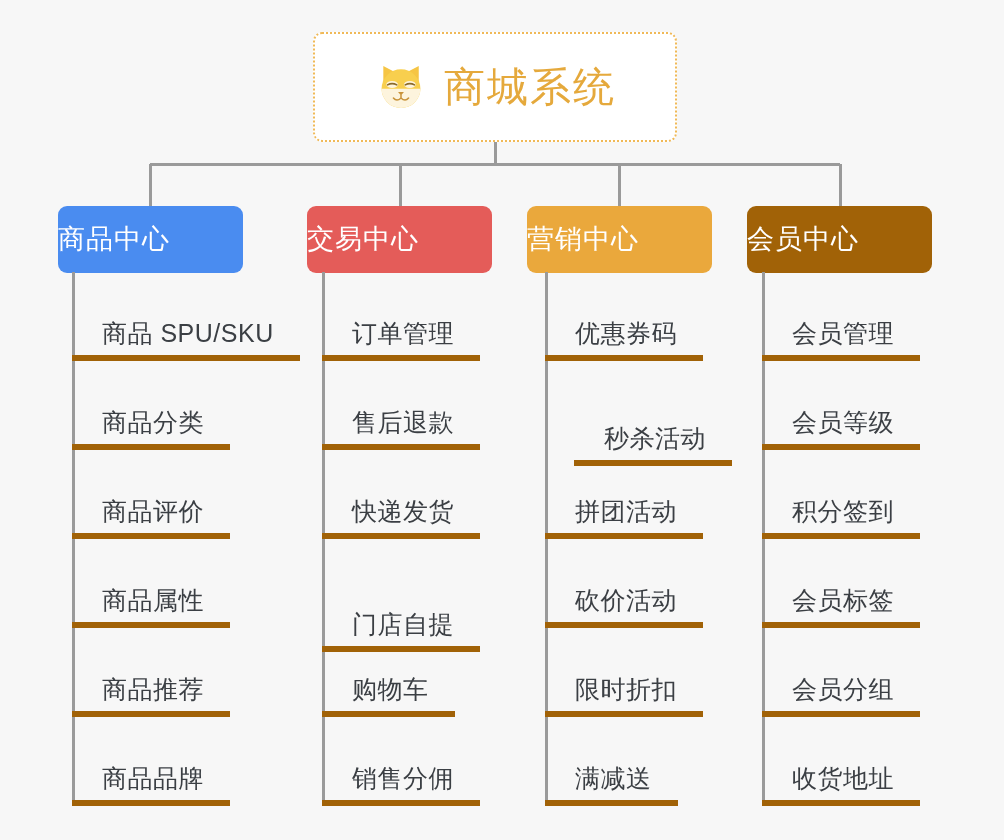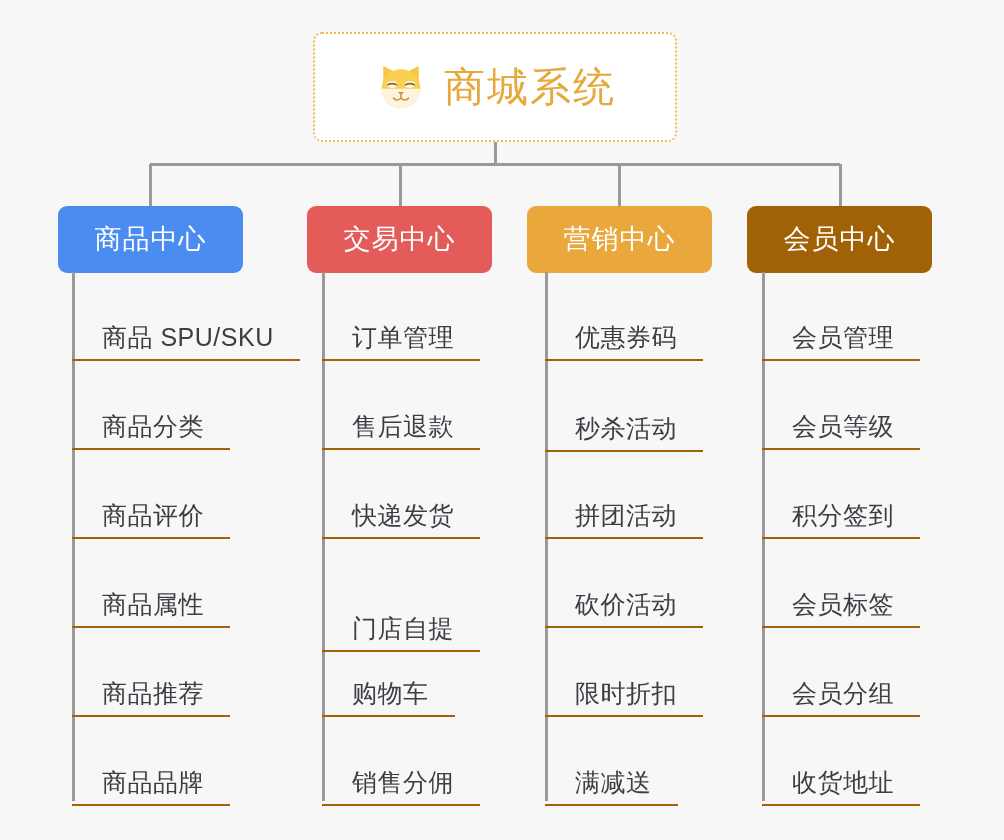--- a/index.html
+++ b/index.html
@@ -62,21 +62,21 @@
   }
 
   
   .category-box {
     position: absolute;
     height: 67px;
     box-sizing: border-box;
     border-radius: 9px;
     display: flex;
     align-items: center;
-    justify-content: center;
+    justify-content: flex-start;
   }
   .category-box .category-label {
     color: #ffffff;
     font-size: 27px;
     line-height: 1;
     letter-spacing: 1px;
     white-space: nowrap;
   }
 
   
@@ -93,21 +93,21 @@
   }
   .leaf-item {
     position: absolute;
     left: 0;
     height: 89px;
     display: flex;
     align-items: flex-end;
     box-sizing: border-box;
   }
   .leaf-item .leaf-underline {
-    border-bottom: 2px solid #a16207;
+    border-bottom: 6px solid #a16207;
     padding: 0 0 7px 30px;
     display: inline-block;
   }
   .leaf-item .leaf-label {
     font-size: 25px;
     line-height: 1.15;
     color: #3b3f44;
     white-space: nowrap;
     letter-spacing: 0.5px;
     display: inline-block;
@@ -237,21 +237,21 @@
     </div>
   </div>
 
   <div class="leaf-column" style="left:545px;">
     <div class="leaf-trunk" style="height:529px;"></div>
     <div class="leaf-item" style="top:0px;">
       <span class="leaf-underline">
         <span class="leaf-label">优惠券码</span>
       </span>
     </div>
-    <div class="leaf-item" style="top:91px;">
+    <div class="leaf-item" style="top:105px;margin-left:29px;">
       <span class="leaf-underline">
         <span class="leaf-label">秒杀活动</span>
       </span>
     </div>
     <div class="leaf-item" style="top:178px;">
       <span class="leaf-underline">
         <span class="leaf-label">拼团活动</span>
       </span>
     </div>
     <div class="leaf-item" style="top:267px;">

